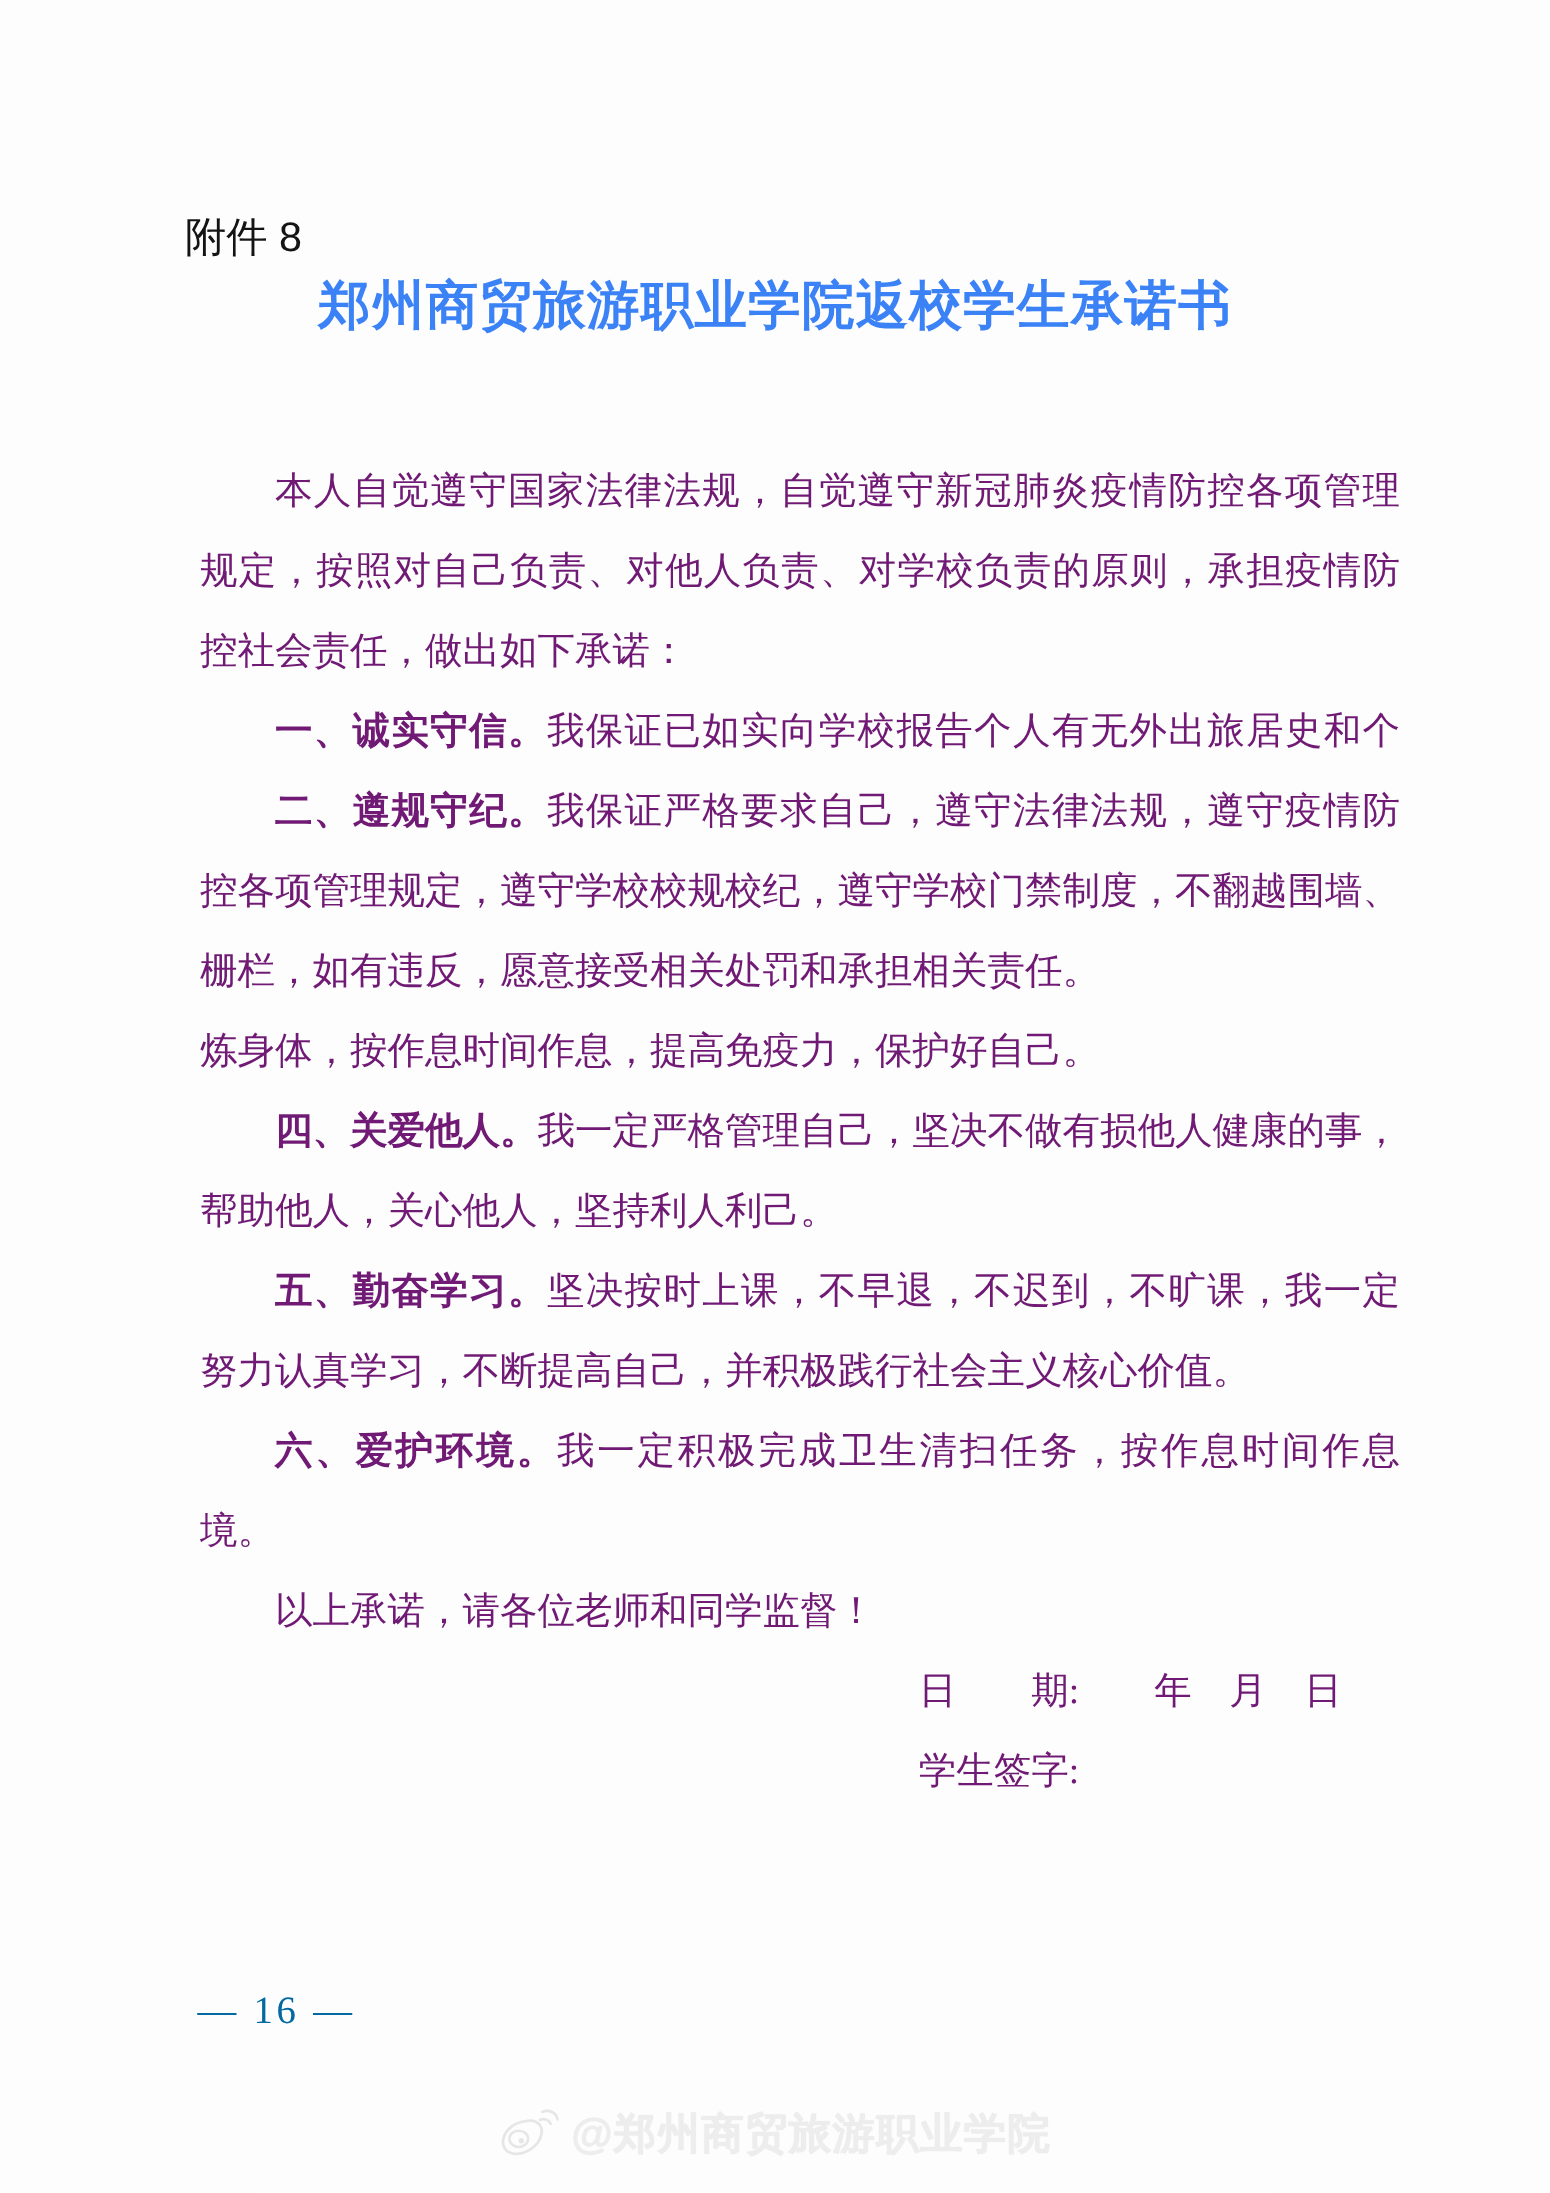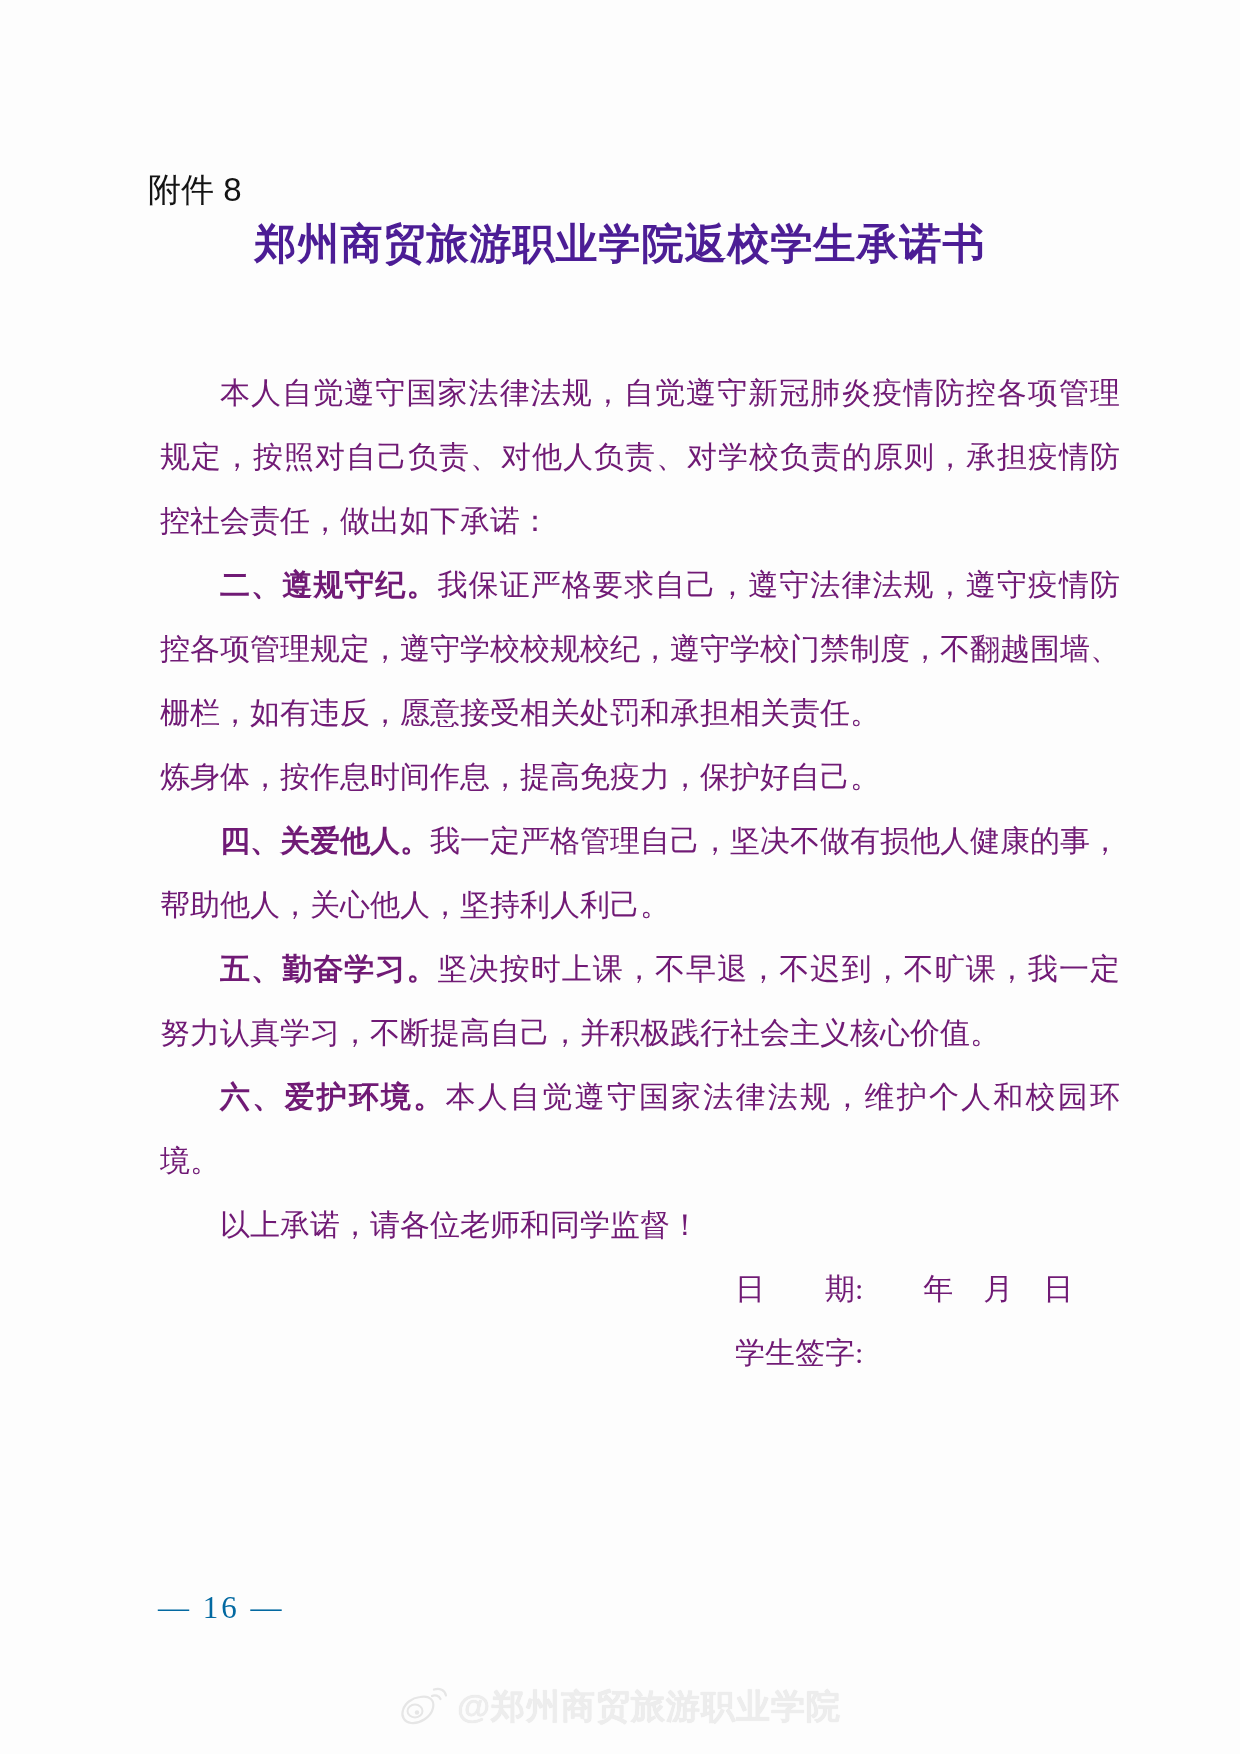--- a/index.html
+++ b/index.html
@@ -9,21 +9,21 @@
     background:#fdfdfd; color:#1c1c1c;
     font-family:"Liberation Serif", serif; overflow:hidden;
   }
   .attachment {
     position:absolute; left:148px; top:168px;
     font-size:33px; font-family:"Liberation Sans", sans-serif; color:#141414;
   }
   .doc-title {
     position:absolute; left:0; right:0; top:216px;
     text-align:center; font-size:42px; font-weight:bold;
-    letter-spacing:1px; color:#4c1d95;
+    letter-spacing:1px; color:#3b82f6;
   }
   .body-block { position:absolute; left:160px; top:361px; width:960px; font-size:30px; }
   .line { height:64px; line-height:64px; white-space:nowrap; color:#701a75; }
   .line.fill { text-align:justify; text-align-last:justify; text-justify:inter-character; }
   .line.indent { padding-left:60px; }
   .line .lead { font-weight:bold; }
   .line.sig { padding-left:575px; }
   .page-number {
     position:absolute; left:158px; top:1590px;
     font-size:31px; letter-spacing:3px; color:#0369a1;
@@ -46,29 +46,30 @@
 <div class="page">
 
   <div class="attachment">附件 8</div>
 
   <div class="doc-title">郑州商贸旅游职业学院返校学生承诺书</div>
 
   <div class="body-block">
     <div class="line indent fill"><span>本人自觉遵守国家法律法规，自觉遵守新冠肺炎疫情防控各项管理</span></div>
     <div class="line fill"><span>规定，按照对自己负责、对他人负责、对学校负责的原则，承担疫情防</span></div>
     <div class="line"><span>控社会责任，做出如下承诺：</span></div>
+    <div class="line indent fill"><span class="lead">一、诚实守信。</span><span>我保证已如实向学校报告个人有无外出旅居史和个</span></div>
     <div class="line indent fill"><span class="lead">二、遵规守纪。</span><span>我保证严格要求自己，遵守法律法规，遵守疫情防</span></div>
     <div class="line fill"><span>控各项管理规定，遵守学校校规校纪，遵守学校门禁制度，不翻越围墙、</span></div>
     <div class="line"><span>栅栏，如有违反，愿意接受相关处罚和承担相关责任。</span></div>
     <div class="line"><span>炼身体，按作息时间作息，提高免疫力，保护好自己。</span></div>
     <div class="line indent fill"><span class="lead">四、关爱他人。</span><span>我一定严格管理自己，坚决不做有损他人健康的事，</span></div>
     <div class="line"><span>帮助他人，关心他人，坚持利人利己。</span></div>
     <div class="line indent fill"><span class="lead">五、勤奋学习。</span><span>坚决按时上课，不早退，不迟到，不旷课，我一定</span></div>
     <div class="line"><span>努力认真学习，不断提高自己，并积极践行社会主义核心价值。</span></div>
-    <div class="line indent fill"><span class="lead">六、爱护环境。</span><span>本人自觉遵守国家法律法规，维护个人和校园环</span></div>
+    <div class="line indent fill"><span class="lead">六、爱护环境。</span><span>我一定积极完成卫生清扫任务，按作息时间作息</span></div>
     <div class="line"><span>境。</span></div>
     <div class="line indent"><span>以上承诺，请各位老师和同学监督！</span></div>
     <div class="line sig">日　　期:　　年　月　日</div>
     <div class="line sig">学生签字:</div>
   </div>
 
   <div class="page-number">— 16 —</div>
 
   <div class="watermark">
     <svg class="watermark-icon" viewBox="0 0 48 46" fill="none" xmlns="http://www.w3.org/2000/svg">

